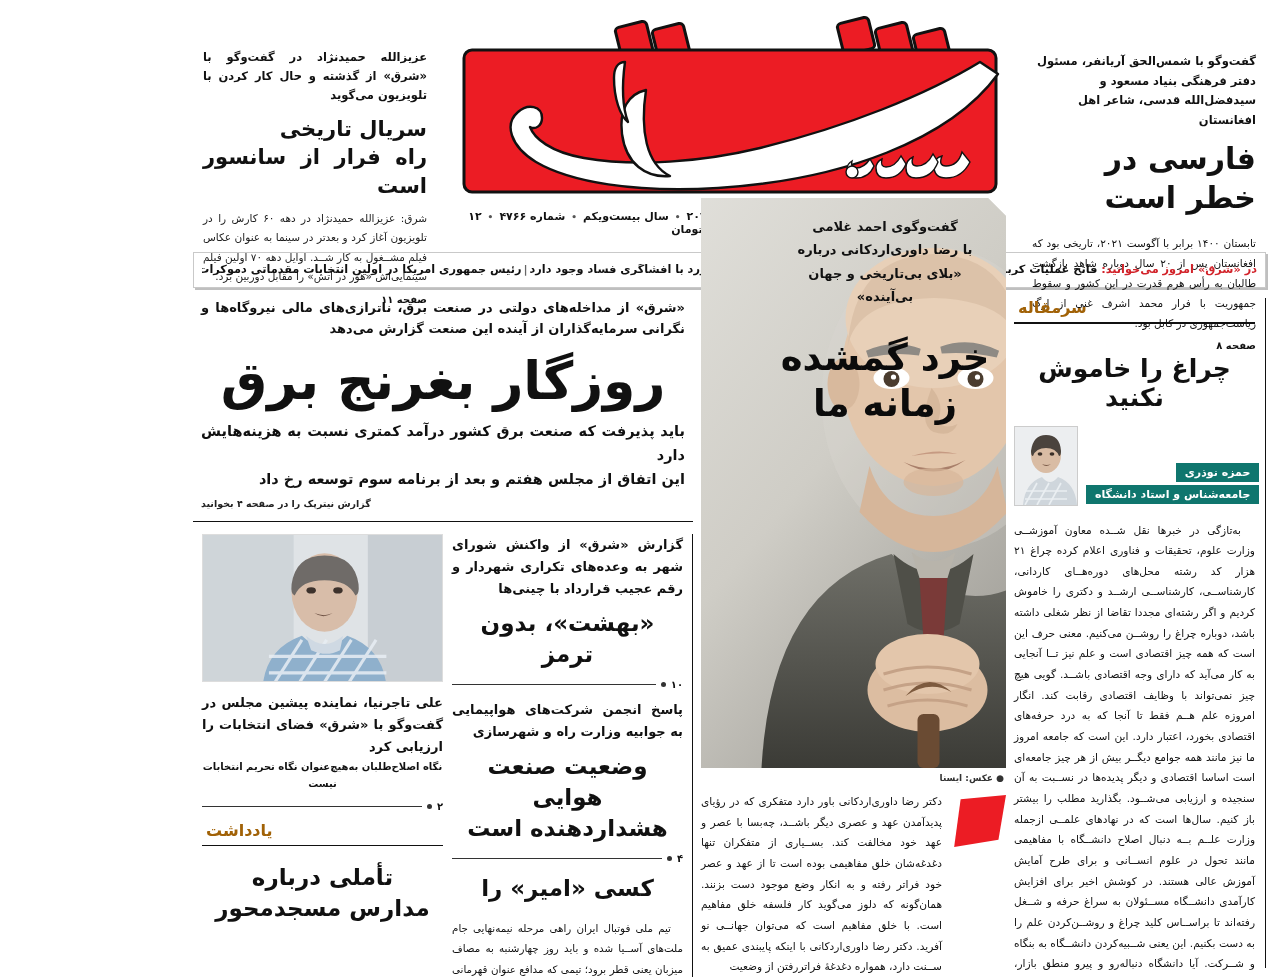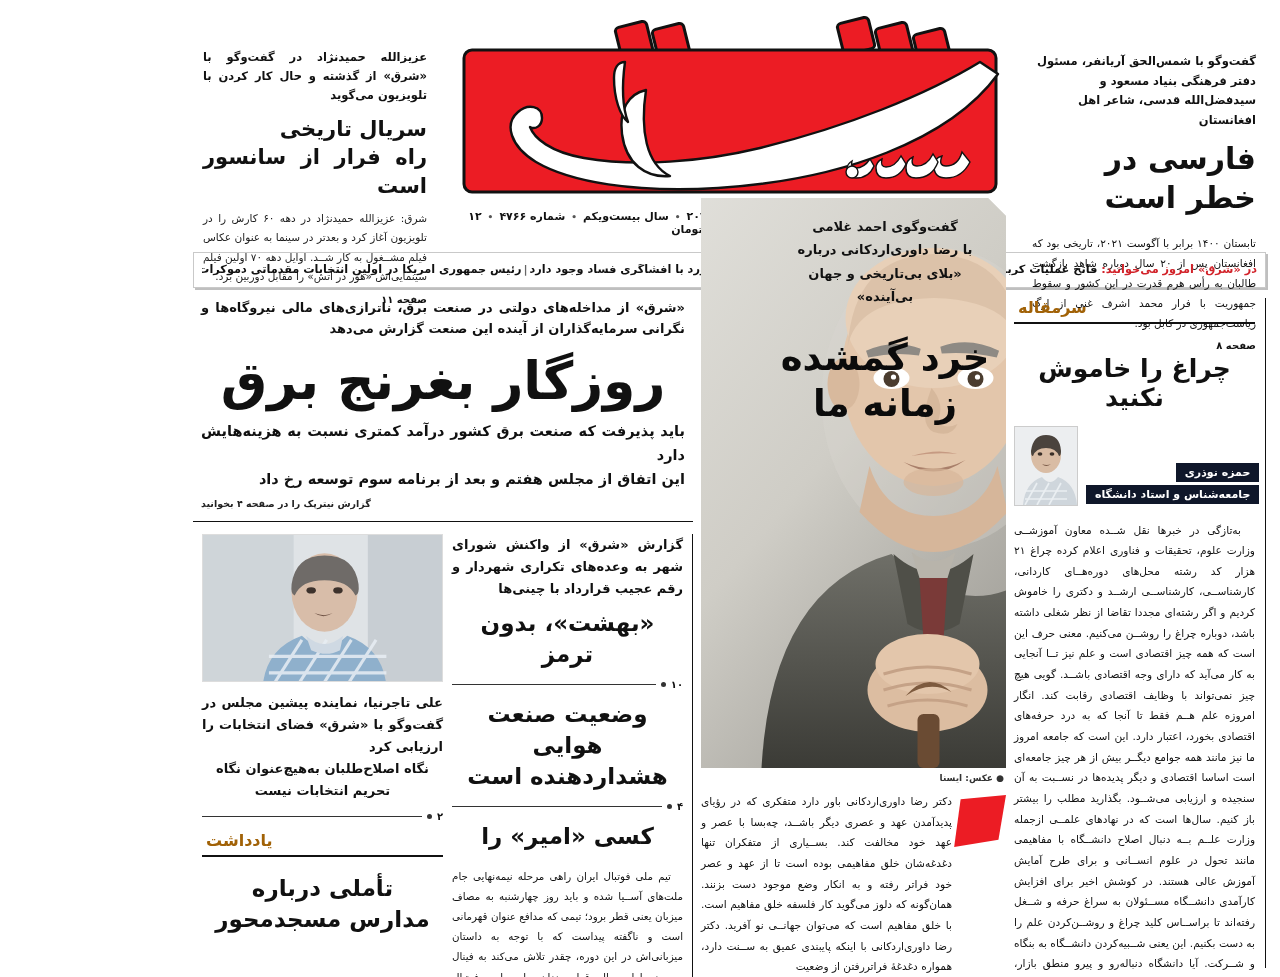--- a/index.html
+++ b/index.html
@@ -61,47 +61,47 @@
   .lead-wrap{width:500px;box-sizing:border-box;padding:0 8px 0 8px;}
 
   .rule{height:1px;background:#111;margin:12px 0;}
   .rule-num{display:flex;align-items:center;gap:5px;margin:9px 0 9px;}
   .rule-num .ln{flex:1;height:1px;background:#333;}
   .rule-num .dot{width:5px;height:5px;background:#333;border-radius:50%;}
   .rule-num .n{font-size:10px;font-weight:bold;}
 
   .story .kicker{font-size:13px;font-weight:bold;line-height:1.7;text-align:justify;letter-spacing:-.2px;}
   .story .head{font-size:23px;font-weight:bold;line-height:1.35;margin:8px 0 4px;letter-spacing:-.6px;text-align:center;}
-  .story .sub{font-size:13px;font-weight:bold;line-height:1.7;text-align:center;letter-spacing:-.2px;}
+  .story .sub{font-size:10px;font-weight:bold;line-height:1.7;text-align:center;letter-spacing:-.2px;}
 
   .rphoto{width:100%;height:148px;border:1px solid #ddd;box-sizing:border-box;
     background:linear-gradient(160deg,#e7eaec 0%,#d6dade 40%,#c3c9cd 100%);position:relative;overflow:hidden;margin-bottom:10px;}
 
   
   .cphoto{position:relative;width:100%;height:570px;overflow:hidden;
      clip-path:polygon(0 0,calc(100% - 18px) 0,100% 18px,100% 100%,0 100%);
      background:linear-gradient(150deg,#dfdfda 0%,#d6d5cf 30%,#b9b7b0 62%,#8d8b85 100%);}
   .cp-text{position:absolute;top:17px;right:16px;width:210px;z-index:3;}
   .cp-kicker{font-size:13px;font-weight:bold;line-height:1.8;text-align:center;letter-spacing:-.3px;color:#111;}
   .cp-head{font-size:37px;font-weight:bold;line-height:1.25;margin-top:26px;text-align:center;letter-spacing:-1.4px;color:#0b0b0b;}
   .credit{font-size:9px;font-weight:bold;margin:5px 2px 8px;color:#333;}
-  .cbody{display:flex;align-items:flex-start;}
+  .cbody{display:flex;gap:10px;align-items:flex-start;}
   .quotemark{width:54px;height:52px;background:#ec1c24;flex:none;margin-top:4px;
      clip-path:polygon(16% 8%,100% 0,86% 86%,4% 100%);}
   .cbody p{margin:0;font-size:10.6px;line-height:1.95;text-align:justify;}
 
   
   .coltag{font-size:16px;font-weight:bold;color:#a16207;text-align:left;letter-spacing:2px;padding-left:4px;}
   .coltag-rule{height:1.5px;background:#111;margin:5px 0 0;}
   .ed-head{font-size:25px;font-weight:bold;text-align:center;margin:30px 0 14px;letter-spacing:-.7px;}
   .author-row{display:flex;flex-direction:row-reverse;align-items:flex-start;gap:8px;margin-bottom:12px;}
   .author-photo{width:62px;height:78px;border:1px solid #ccc;flex:none;
      background:linear-gradient(165deg,#eceeef 0%,#dfe2e4 50%,#cfd3d6 100%);position:relative;overflow:hidden;}
   .author-labels{flex:1;display:flex;flex-direction:column;align-items:flex-start;justify-content:flex-end;height:78px;gap:3px;padding-bottom:4px;}
-  .author-labels span{background:#0f172a;color:#fff;font-size:11px;font-weight:bold;padding:3px 9px;white-space:nowrap;}
+  .author-labels span{background:#0f766e;color:#fff;font-size:11px;font-weight:bold;padding:3px 9px;white-space:nowrap;}
   .ed-body p{margin:0 0 0;font-size:10.6px;line-height:1.95;text-align:justify;text-indent:14px;}
 
   .note-head{font-size:23px;font-weight:bold;text-align:center;line-height:1.35;margin:16px 0 8px;letter-spacing:-.6px;}
   .mid-body p{margin:0;font-size:10.3px;line-height:1.95;text-align:justify;text-indent:12px;}
 </style>
 </head>
 <body>
 
 <div class="page">
 
@@ -230,20 +230,21 @@
           <div class="story">
             <div class="kicker">گزارش «شرق» از واکنش شورای شهر به وعده‌های تکراری شهردار و رقم عجیب قرارداد با چینی‌ها</div>
             <div class="head">«بهشت»، بدون ترمز</div>
           </div>
           <div class="rule-num">
             <span class="n">۱۰</span>
             <span class="dot"></span>
             <span class="ln"></span>
           </div>
           <div class="story">
+            <div class="kicker">پاسخ انجمن شرکت‌های هواپیمایی به جوابیه وزارت راه و شهرسازی</div>
             <div class="head">
               <div>وضعیت صنعت هوایی</div>
               <div>هشداردهنده است</div>
             </div>
           </div>
           <div class="rule-num">
             <span class="n">۴</span>
             <span class="dot"></span>
             <span class="ln"></span>
           </div>

